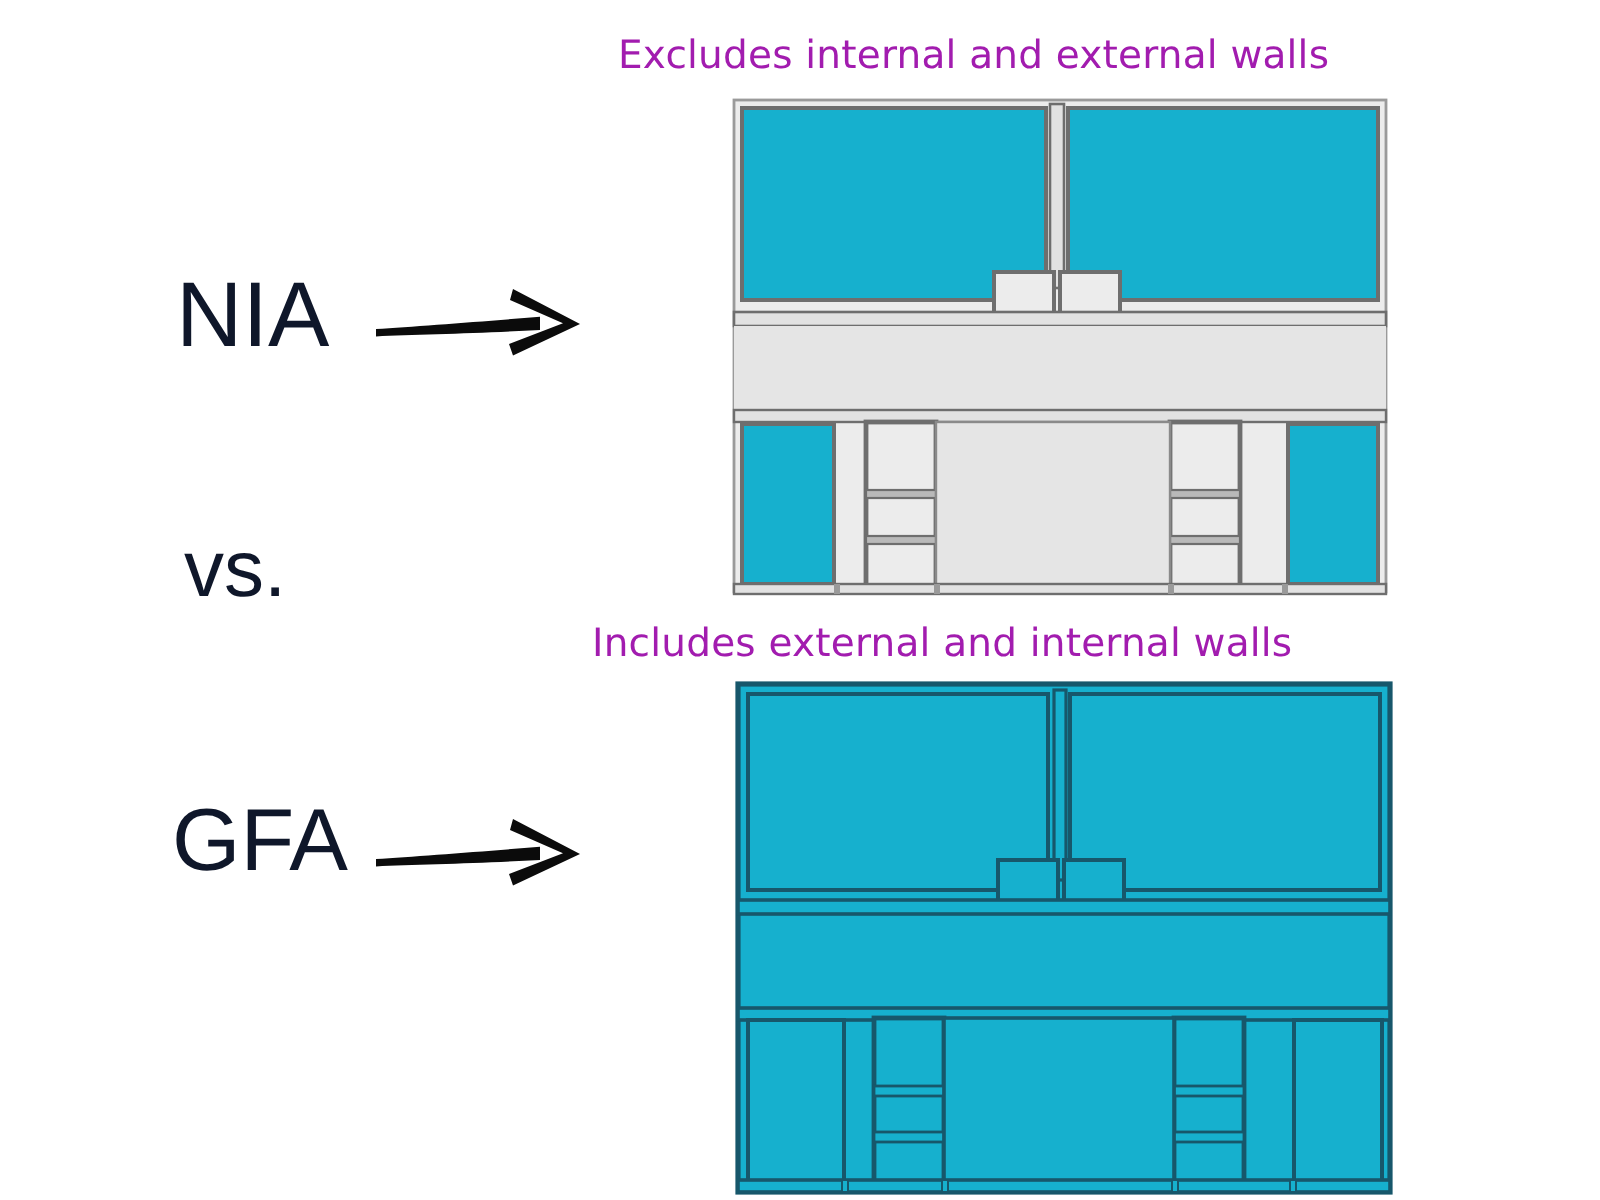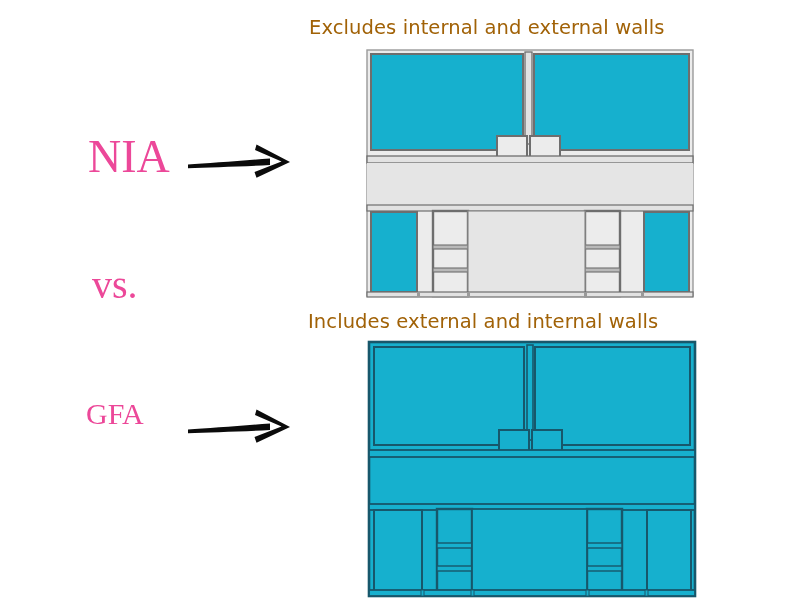--- a/index.html
+++ b/index.html
@@ -18,46 +18,46 @@
   .stage {
     position: absolute;
     left: 0; top: 0;
     width: 800px;
     height: 600px;
   }
 
   
   .label-serif {
     position: absolute;
-    font-family: Liberation Serif, serif;
-    color: #ec4899;
+    font-family: Liberation Sans, sans-serif;
+    color: #0f172a;
     line-height: 1;
     white-space: nowrap;
   }
   #nia-label  { left: 88px;  top: 134px; font-size: 46px; }
   #vs-label   { left: 92px; top: 265px; font-size: 40px; }
-  #gfa-label  { left: 86px;  top: 399px; font-size: 30px; }
+  #gfa-label  { left: 86px;  top: 399px; font-size: 44px; }
 
   .arrow-wrap {
     position: absolute;
   }
   #nia-arrow { left: 186px; top: 139px; width: 106px; height: 44px; }
   #gfa-arrow { left: 186px; top: 404px; width: 106px; height: 44px; }
 
   
   .caption {
     position: absolute;
     font-family: "DejaVu Sans", sans-serif;
     font-size: 19.5px;
-    color: #a16207;
+    color: #a21caf;
     white-space: nowrap;
     letter-spacing: 0.1px;
   }
   #caption-top    { left: 309px; top: 16px; }
-  #caption-bottom { left: 308px; top: 310px; }
+  #caption-bottom { left: 296px; top: 310px; }
 
   
   .plan {
     position: absolute;
   }
   #plan-nia { left: 363px; top: 46px;  width: 334px; height: 254px; }
   #plan-gfa { left: 365px; top: 338px; width: 334px; height: 262px; }
 
   svg { display: block; overflow: visible; }
 </style>

